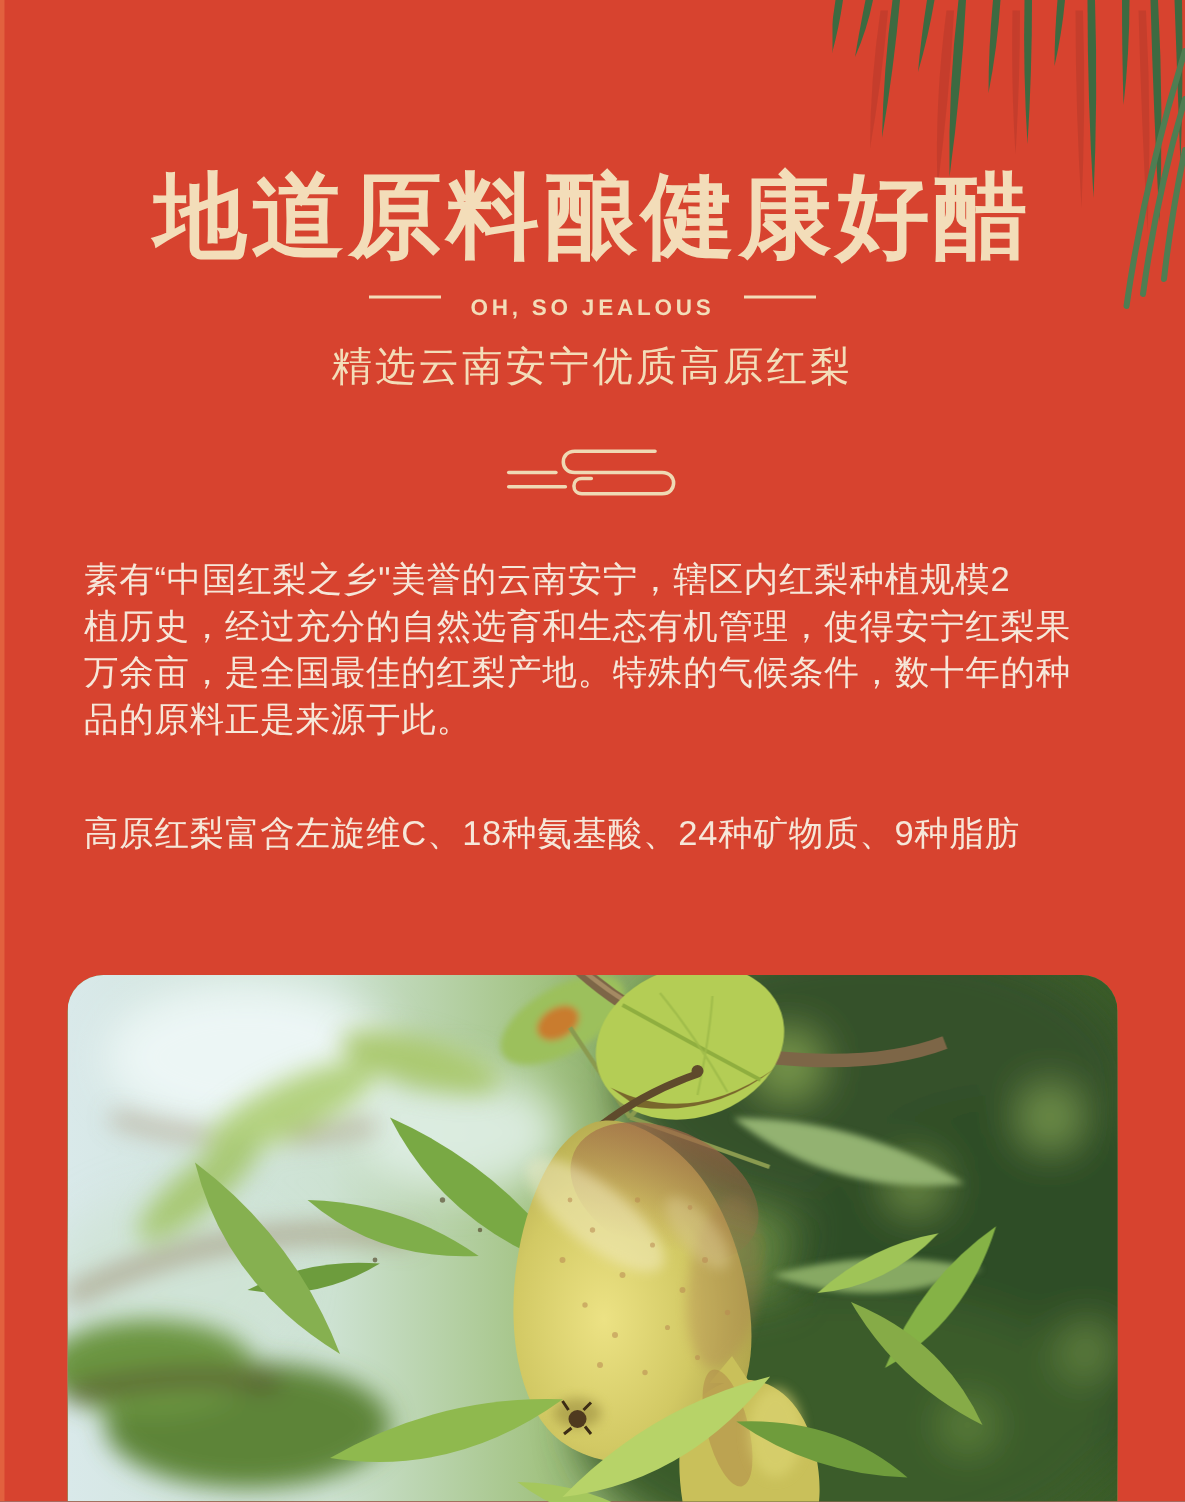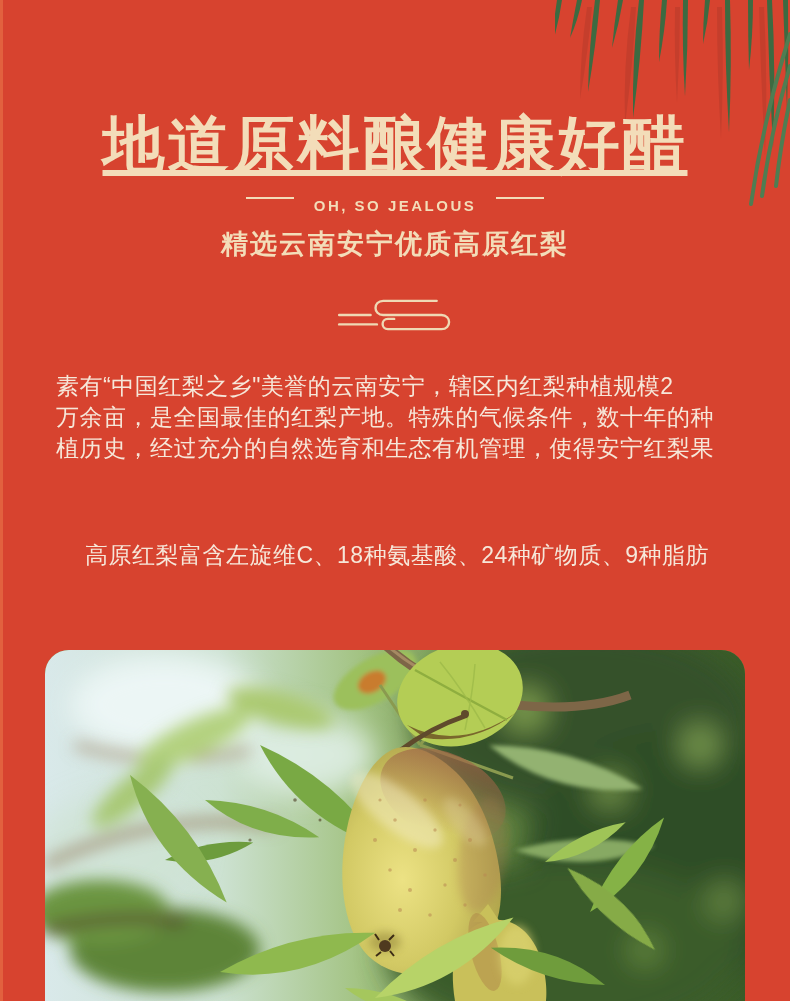--- a/index.html
+++ b/index.html
@@ -7,43 +7,43 @@
     position:relative;width:790px;height:1001px;margin:0 auto;
     background:var(--bg_red,#D7432F);overflow:hidden;
     font-family:"Liberation Sans","DejaVu Sans",sans-serif;
   }
   .edge-strip{position:absolute;left:0;top:0;width:3px;height:100%;
     background:var(--edge_strip,#E2613E);}
   .palm{position:absolute;top:0;right:0;pointer-events:none;}
   .page-title{
     position:absolute;top:112px;left:0;width:100%;margin:0;
     text-align:center;font-size:62px;line-height:66px;font-weight:700;
-    letter-spacing:3px;color:var(--title_cream,#F3DDB9);text-decoration:underline;
+    letter-spacing:3px;color:var(--title_cream,#F3DDB9);
   }
   .en-row{
     position:absolute;top:197px;left:0;width:100%;
     display:flex;justify-content:center;align-items:flex-start;gap:20px;
     color:var(--title_cream,#F3DDB9);
   }
   .en-row .en-text{font-size:15px;font-weight:700;letter-spacing:2.5px;}
   .en-row .hline{width:48px;height:2px;background:var(--title_cream,#F3DDB9);}
   .sub-cn{
     position:absolute;top:227px;left:0;width:100%;text-align:center;
-    font-size:27px;line-height:34px;font-weight:700;letter-spacing:2px;
+    font-size:27px;line-height:34px;font-weight:400;letter-spacing:2px;
     color:var(--title_cream,#F3DDB9);
   }
   .cloud-wrap{position:absolute;top:293px;left:0;width:100%;
     display:flex;justify-content:center;}
   .para{
     position:absolute;left:56px;width:682px;
     color:var(--body_text,#F6E7D9);font-size:23px;line-height:31px;
     letter-spacing:0.5px;font-weight:400;
   }
   .para.p1{top:371px;}
-  .para.p2{top:540px;text-align:center;}
+  .para.p2{top:540px;}
   .tline{white-space:nowrap;}
   .photo{
     position:absolute;left:45px;top:650px;width:700px;height:351px;
     border-radius:24px 24px 0 0;overflow:hidden;background:#6d9048;
   }
   .photo svg{display:block;}
 </style>
 </head>
 <body>
 
@@ -96,22 +96,23 @@
       <g fill="none" stroke="#EFD9B4" stroke-width="3" stroke-linecap="round">
         <path d="M128 5 H60 C47 5 47 23 60 23 H134 C147 23 147 41 134 41 H66 C57 41 57 28 66 28 H74"></path>
         <path d="M4 23 H44"></path>
         <path d="M4 35 H52"></path>
       </g>
     </svg>
   </div>
 
   <div class="para p1">
     <div class="tline">素有“中国红梨之乡"美誉的云南安宁，辖区内红梨种植规模2</div>
+    <div class="tline">植历史，经过充分的自然选育和生态有机管理，使得安宁红梨果</div>
     <div class="tline">万余亩，是全国最佳的红梨产地。特殊的气候条件，数十年的种</div>
-    <div class="tline">植历史，经过充分的自然选育和生态有机管理，使得安宁红梨果</div>
+    <div class="tline">品的原料正是来源于此。</div>
   </div>
 
   <div class="para p2">
     <div class="tline">高原红梨富含左旋维C、18种氨基酸、24种矿物质、9种脂肪</div>
   </div>
 
   <div class="photo">
     <svg viewBox="0 0 700 351" width="700" height="351">
       <defs>
         <linearGradient id="bgG" x1="0" y1="0" x2="1" y2="0">

